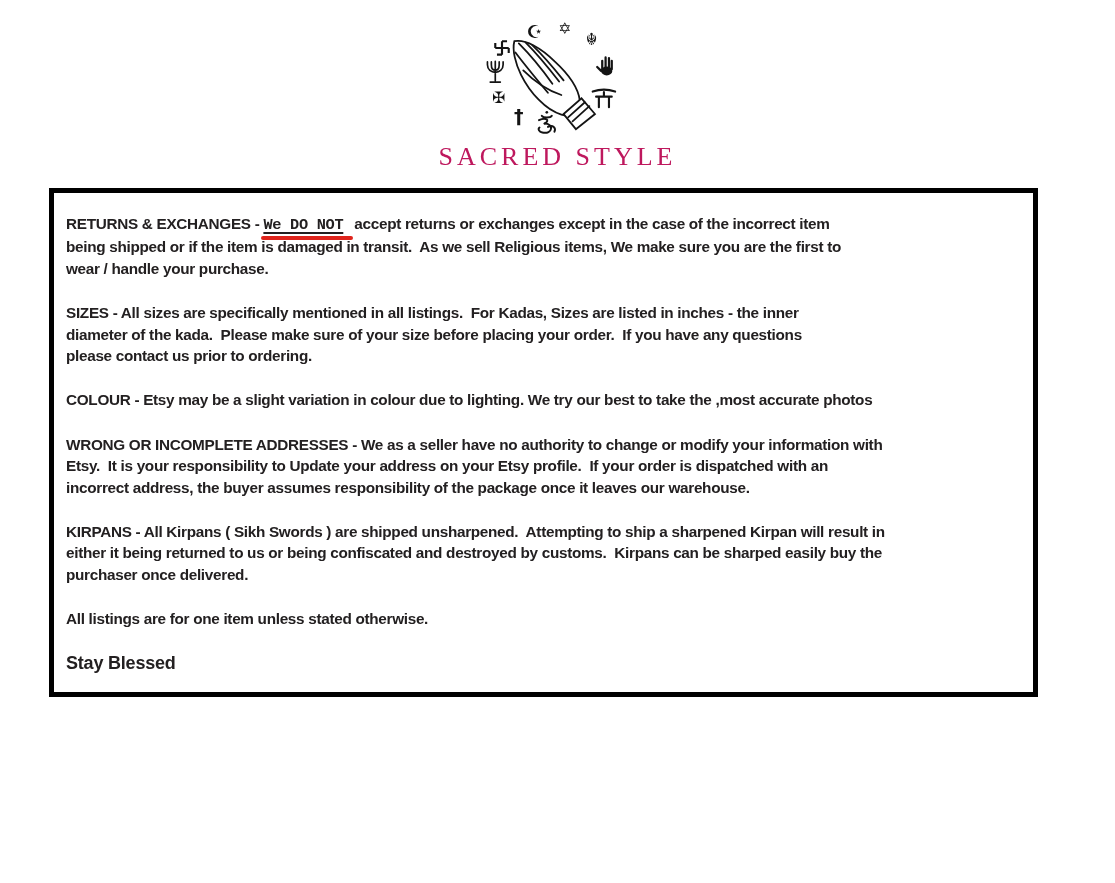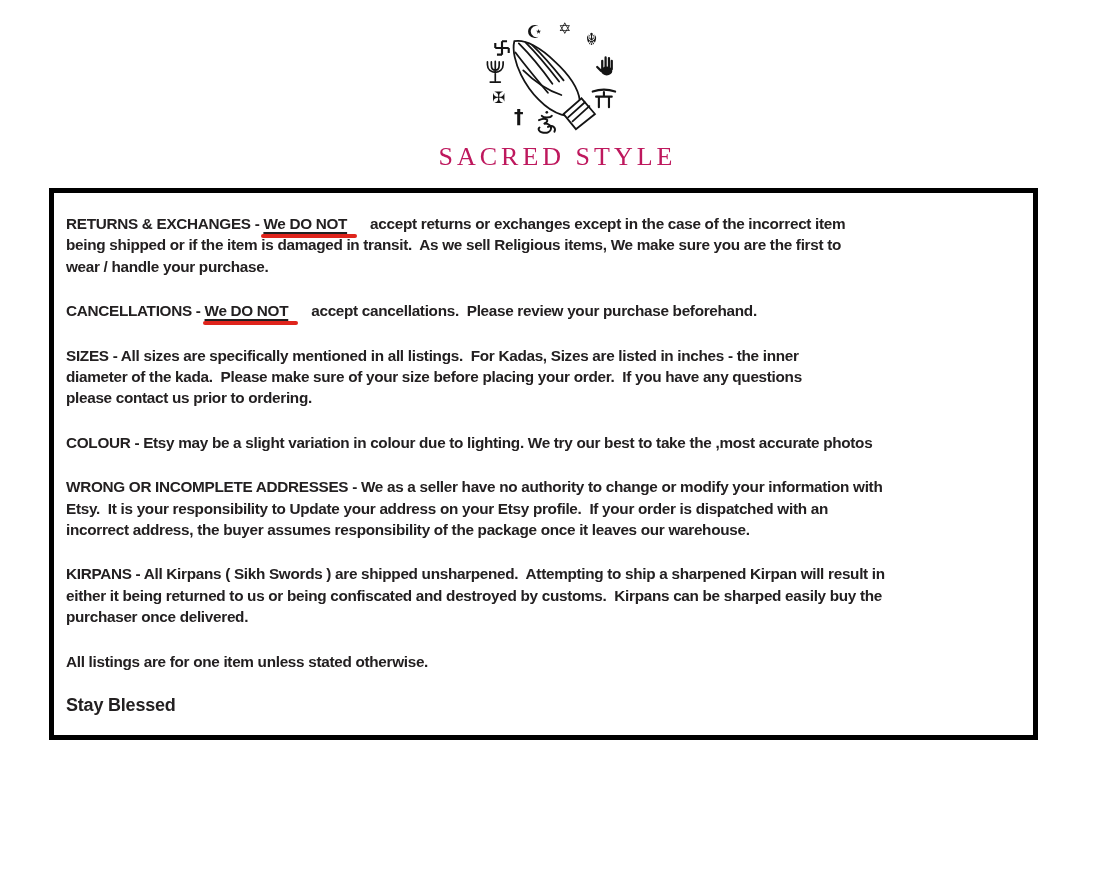--- a/index.html
+++ b/index.html
@@ -27,21 +27,22 @@
     letter-spacing:-0.3px;
   }
   .para { margin:0 0 23px 0; }
   .para:last-child { margin-bottom:0; }
   .para span { white-space:pre-wrap; }
   .dnu {
     position:relative;
     text-decoration:underline;
     text-decoration-thickness:2px;
     text-underline-offset:3px;
-    margin-right:23px;
+    margin-right:11px;
+    font-family:Liberation Mono, monospace;
   }
   .dnu::after {
     content:"";
     position:absolute; left:-2px; right:-10px; bottom:-6px;
     height:4.5px; background:#df241c; border-radius:2.5px;
   }
   .signoff { font-size:18px; letter-spacing:-0.2px;text-align:center; }
   .sym { font-family:"DejaVu Sans", sans-serif; fill:#141414; }
 </style>
 </head>
@@ -90,21 +91,20 @@
       <path d="M19 47 V61 M14.5 62.5 H23.5 M12 47 C12 56, 26 56, 26 47 M15.5 47 C15.5 53.5, 22.5 53.5, 22.5 47 M12 47 V44.5 M15.5 47 V44.5 M19 47 V44 M22.5 47 V44.5 M26 47 V44.5"></path>
     </g>
   </svg>
   <div class="brand">SACRED STYLE</div>
 </div>
 
 <div class="policy-box">
   <p class="para"><span>RETURNS &amp; EXCHANGES - </span><span class="dnu">We DO NOT</span><span>accept returns or exchanges except in the case of the incorrect item
 being shipped or if the item is damaged in transit.  As we sell Religious items, We make sure you are the first to
 wear / handle your purchase.</span></p>
-  <p class="para"><span>CANCELLATIONS - </span><span class="dnu">We DO NOT</span><span>accept cancellations.  Please review your purchase beforehand.</span></p>
   <p class="para"><span>SIZES - All sizes are specifically mentioned in all listings.  For Kadas, Sizes are listed in inches - the inner
 diameter of the kada.  Please make sure of your size before placing your order.  If you have any questions
 please contact us prior to ordering.</span></p>
   <p class="para"><span>COLOUR - Etsy may be a slight variation in colour due to lighting. We try our best to take the ,most accurate photos</span></p>
   <p class="para"><span>WRONG OR INCOMPLETE ADDRESSES - We as a seller have no authority to change or modify your information with
 Etsy.  It is your responsibility to Update your address on your Etsy profile.  If your order is dispatched with an
 incorrect address, the buyer assumes responsibility of the package once it leaves our warehouse.</span></p>
   <p class="para"><span>KIRPANS - All Kirpans ( Sikh Swords ) are shipped unsharpened.  Attempting to ship a sharpened Kirpan will result in
 either it being returned to us or being confiscated and destroyed by customs.  Kirpans can be sharped easily buy the
 purchaser once delivered.</span></p>

